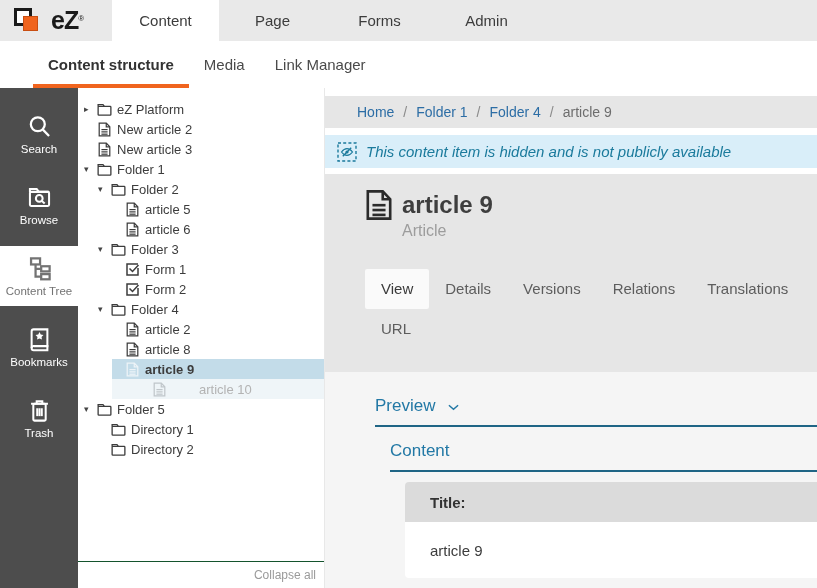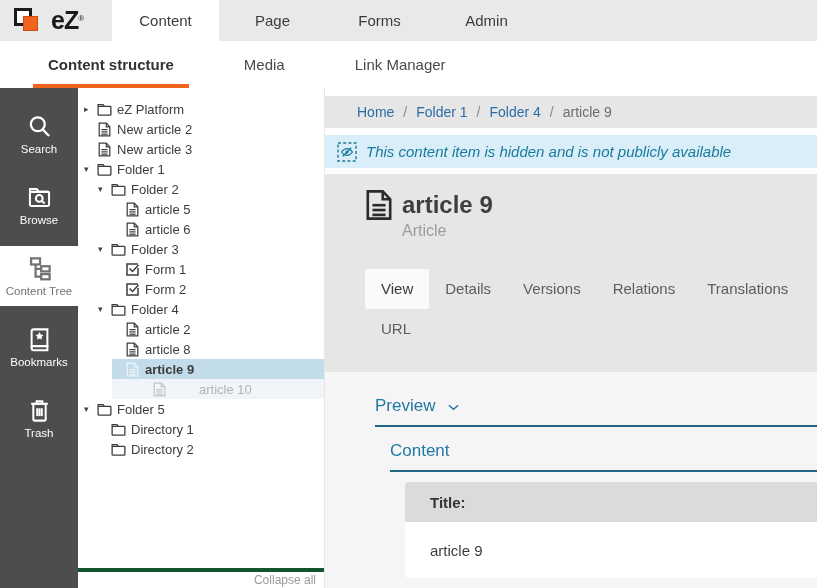--- a/index.html
+++ b/index.html
@@ -13,21 +13,21 @@
   .logo-mark { position:relative; width:32px; height:30px; margin-right:5px; }
   .sq-back { position:absolute; left:0; top:2px; width:18px; height:18px; background:#fff; border:3px solid #1a1a1a; }
   .sq-front { position:absolute; left:9px; top:10px; width:15px; height:15px; background:#f0641e; border:1px solid #c94e12; }
   .logo-text { font-size:25px; font-weight:bold; color:#1a1a1a; letter-spacing:-1px; }
   .logo-reg { font-size:8px; color:#1a1a1a; vertical-align:top; position:relative; top:-2px; }
   .main-tabs { display:flex; }
   .main-tab { width:107px; text-align:center; line-height:41px; font-size:15px; color:#3c3c3c; cursor:pointer; }
   .main-tab.active { background:#fff; }
 
   
-  .subnav { height:47px; background:#fff; display:flex; padding-left:33px; flex-shrink:0;gap:40px; }
+  .subnav { height:47px; background:#fff; display:flex; padding-left:33px; flex-shrink:0; }
   .subnav-item { position:relative; padding:0 15px; line-height:47px; font-size:15px; color:#4a4a4a; cursor:pointer; }
   .subnav-item.active { font-weight:bold; color:#333; }
   .subnav-item.active::after { content:""; position:absolute; left:0; right:0; bottom:0; height:4px; background:#f0641e; }
 
   
   .layout { flex:1; display:flex; min-height:0; }
 
   
   .sidebar { width:78px; background:#4d4d4d; display:flex; flex-direction:column; padding-top:16px; flex-shrink:0; }
   .side-item { height:60px; margin-bottom:11px; display:flex; flex-direction:column; align-items:center; justify-content:center; color:#fff; cursor:pointer; }
@@ -40,21 +40,21 @@
   .tree-panel { width:247px; background:#fff; display:flex; flex-direction:column; border-right:1px solid #e8e8e8; flex-shrink:0; }
   .tree { flex:1; padding-top:11px; overflow:hidden; }
   .tree-row { height:20px; display:flex; align-items:center; font-size:13px; color:#3c3c3c; cursor:pointer; white-space:nowrap; }
   .expander { width:13px; font-size:9px; color:#444; text-align:left; flex-shrink:0; }
   .tree-icon { width:15px; height:15px; margin-right:5px; flex-shrink:0; color:#3c3c3c; }
   .tree-icon svg { width:100%; height:100%; display:block; }
   .tree-row.selected { background:#c3dce9; font-weight:bold; }
   .tree-row.selected .tree-icon { color:#eef4f8; }
   .tree-row.hidden-item { background:#eff5f8; color:#b3b3b3;gap:27px; }
   .tree-row.hidden-item .tree-icon { color:#c0c6ca; }
-  .tree-footer { height:20px; border-top:4px solid #14532d; display:flex; align-items:center; justify-content:flex-end; padding-right:8px; }
+  .tree-footer { height:27px; border-top:1px solid #14532d; display:flex; align-items:center; justify-content:flex-end; padding-right:8px; }
   .collapse-all { font-size:12px; color:#9a9a9a; cursor:pointer; }
 
   
   .main { flex:1; background:#fff; display:flex; flex-direction:column; min-width:0; overflow:hidden; }
   .breadcrumb { height:32px; margin-top:8px; background:#e6e6e6; display:flex; align-items:center; padding-left:32px; font-size:14px; flex-shrink:0; }
   .crumb-link { color:#2c6da5; cursor:pointer; }
   .crumb-sep { color:#8a8a8a; margin:0 9px; }
   .crumb-current { color:#6d6d6d; }
   .notice { height:33px; margin-top:7px; background:#d9eef9; display:flex; align-items:center; padding-left:12px; flex-shrink:0; }
   .notice .icon { width:20px; height:20px; color:#1a7a9c; margin-right:9px; }

